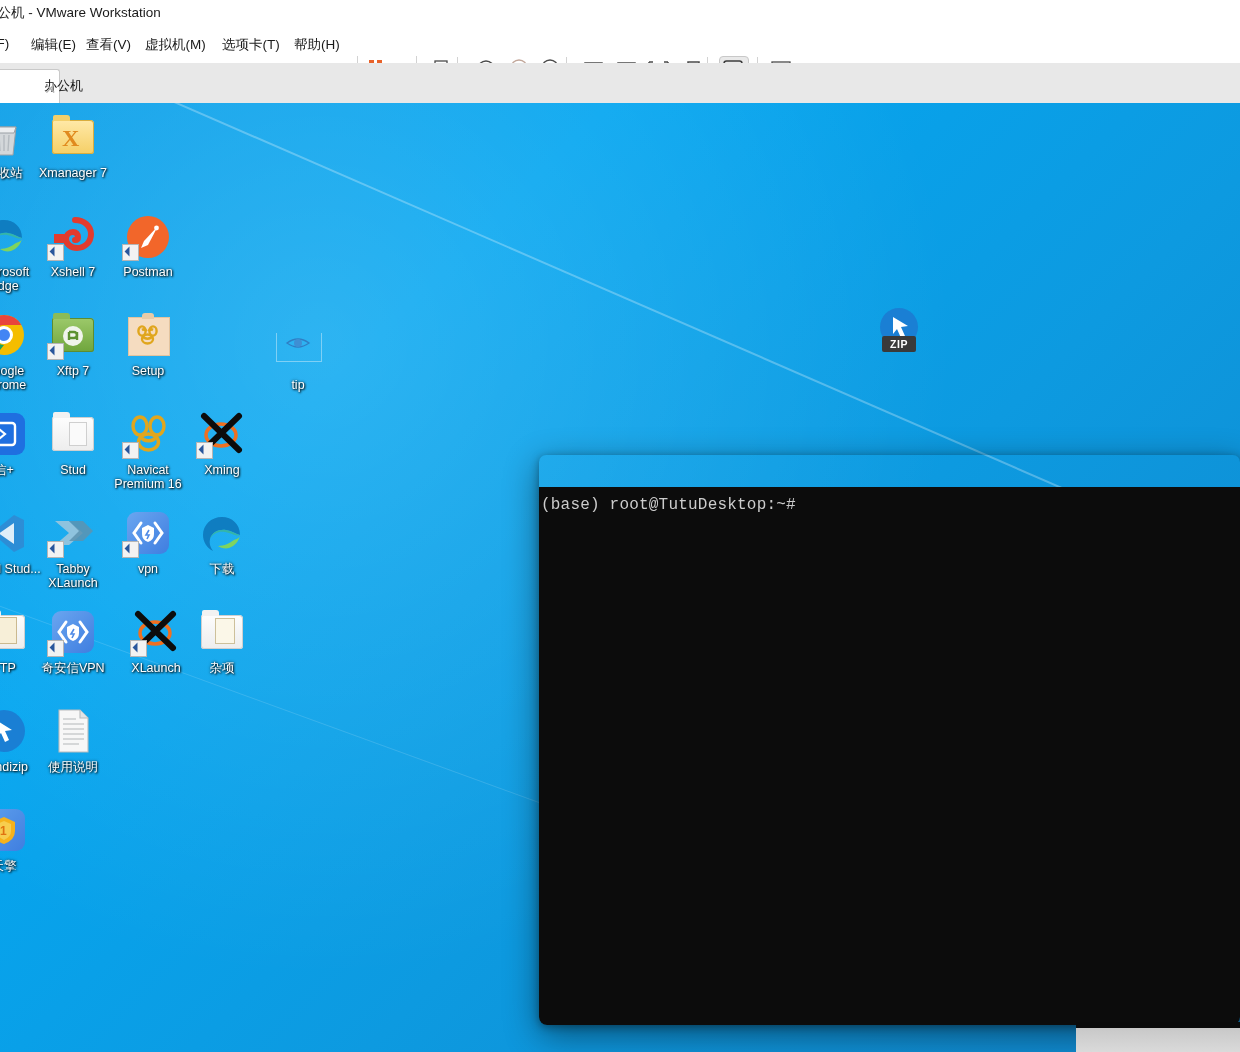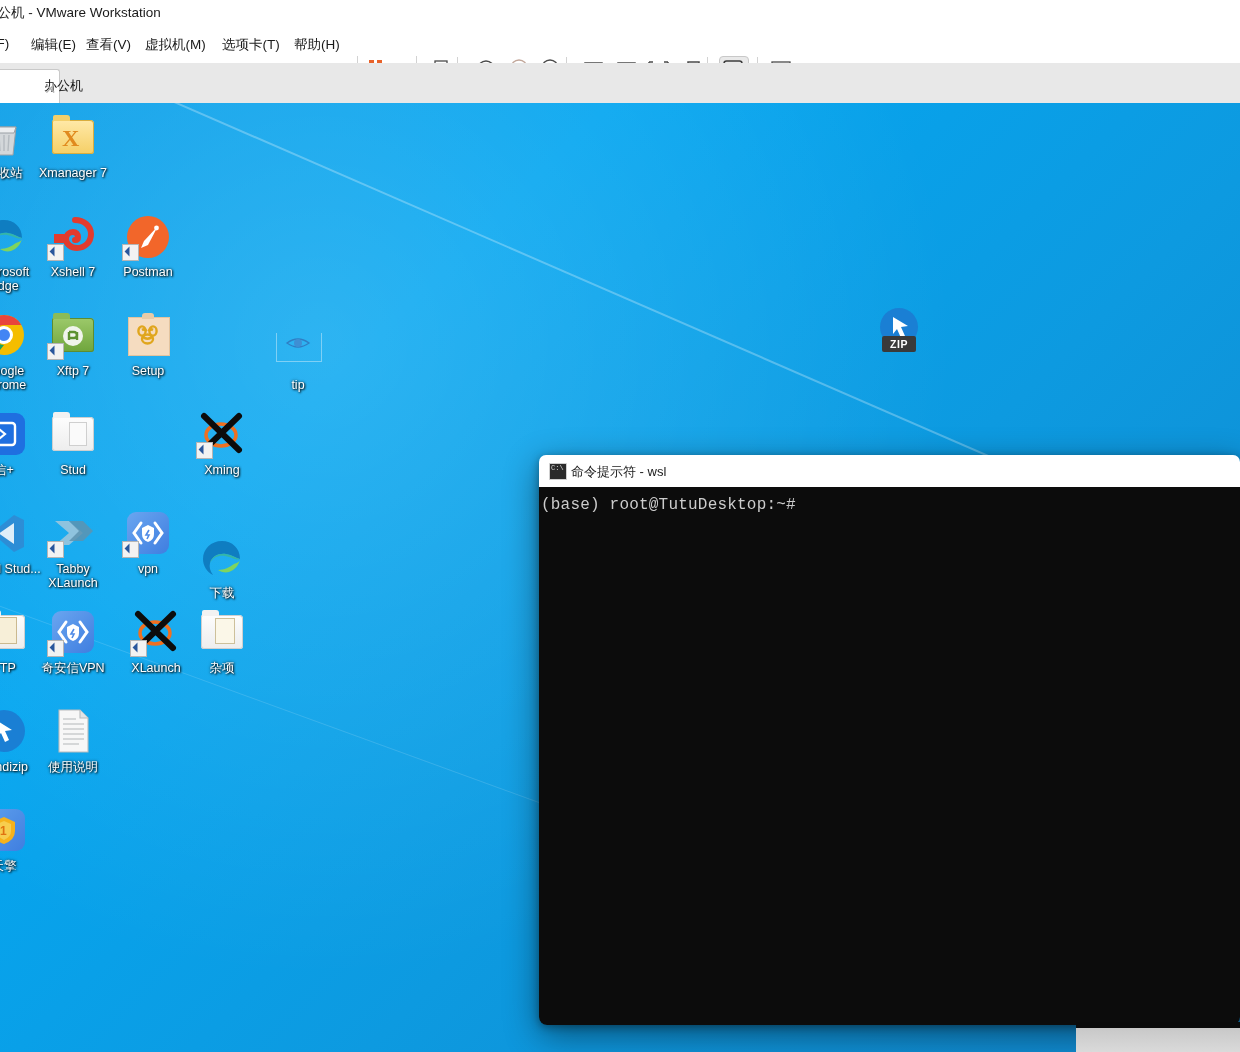--- a/index.html
+++ b/index.html
@@ -366,20 +366,32 @@
   </div>
 
   <div class="dicon" style="left:35px;top:307px">
     <div class="glyph">
       <div class="folder white"></div>
       <div style="position:absolute;left:20px;top:12px;width:16px;height:22px;background:#fafafa;border:1px solid #cfcfcf"></div>
     </div>
     <div class="dlabel">Stud</div>
   </div>
 
+  <div class="dicon" style="left:110px;top:307px">
+    <div class="glyph">
+      <svg width="48" height="48" viewBox="0 0 48 48">
+        <ellipse cx="16" cy="16" rx="7" ry="9" fill="none" stroke="#e0a61d" stroke-width="3.4"></ellipse>
+        <ellipse cx="33" cy="16" rx="7" ry="9" fill="none" stroke="#e0a61d" stroke-width="3.4"></ellipse>
+        <path d="M16 26 a10 10 0 0 0 17 0" fill="none" stroke="#e0a61d" stroke-width="3.4"></path>
+        <ellipse cx="24.5" cy="32" rx="10" ry="8" fill="none" stroke="#e0a61d" stroke-width="3.4"></ellipse>
+      </svg>
+      <div class="shortcut-arrow"></div>
+    </div>
+    <div class="dlabel">Navicat Premium 16</div>
+  </div>
 
   <div class="dicon" style="left:184px;top:307px">
     <div class="glyph">
       <svg width="48" height="48" viewBox="0 0 48 48">
         <ellipse cx="23" cy="25" rx="15" ry="11" fill="none" stroke="#f07020" stroke-width="3.5"></ellipse>
         <path d="M6 6 L41 40 M41 6 L6 40" stroke="#0c0c0c" stroke-width="6" stroke-linecap="round"></path>
       </svg>
       <div class="shortcut-arrow"></div>
     </div>
     <div class="dlabel">Xming</div>
@@ -413,21 +425,21 @@
         <path d="M9 4 L2 14 L9 24" fill="none" stroke="#fff" stroke-width="3" stroke-linecap="round"></path>
         <path d="M23 4 L30 14 L23 24" fill="none" stroke="#fff" stroke-width="3" stroke-linecap="round"></path>
         <path d="M16 6 L22 9 L22 15 Q22 21 16 23 Q10 21 10 15 L10 9 Z" fill="#fff"></path>
         <path d="M17 11 L14 16 L17 16 L15 20" fill="none" stroke="#4f8ae6" stroke-width="1.6"></path>
       </svg>
       <div class="shortcut-arrow"></div>
     </div>
     <div class="dlabel">vpn</div>
   </div>
 
-  <div class="dicon" style="left:184px;top:430px">
+  <div class="dicon" style="left:184px;top:406px">
     <div class="glyph">
       <svg width="48" height="48" viewBox="0 0 48 48">
         <path d="M42 26c0-11-8-18-18-18C13 8 5 16 5 26c0 7 4 13 10 16-3-4-4-8-3-12 2-7 9-10 16-9 6 1 10 4 14 5z" fill="#0f7dc1"></path>
         <path d="M42 26c-4-1-8-4-14-5-7-1-14 2-16 9 3-6 9-8 15-7 7 1 11 5 15 3z" fill="#35b5a8"></path>
         <path d="M36 31c4-1 6-3 6-5-1 6-5 11-11 13-4 1-8 0-11-2 6 0 12-3 16-6z" fill="#7fd45f"></path>
       </svg>
     </div>
     <div class="dlabel">下载</div>
   </div>
 
@@ -517,24 +529,20 @@
       <div class="circle" style="left:4px;top:0;width:38px;height:38px;background:#1a7fd4"></div>
       <svg style="position:absolute;left:13px;top:7px" width="22" height="24" viewBox="0 0 22 24">
         <path d="M4 2 L19 11 L12 12 L16 21 L12 23 L8 14 L4 19 Z" fill="#fff"></path>
       </svg>
       <div style="position:absolute;left:6px;top:28px;width:34px;height:16px;background:#3a3a3a;border-radius:2px;
                   color:#fff;font-size:10.5px;line-height:16px;font-weight:bold;letter-spacing:.5px">ZIP</div>
     </div>
   </div>
 
   <div id="cmd-window">
-    <div id="cmd-titlebar">
-      <div id="cmd-tb-icon"></div>
-      <div id="cmd-title-text">命令提示符 - wsl</div>
-    </div>
     <div id="cmd-body">
       <div id="cmd-line">(base) root@TutuDesktop:~#</div>
     </div>
 
   </div>
 
   <div id="popup-topstrip"></div>
   <div id="login-popup">
     <div id="login-popup-icon">
       <svg width="22" height="20" viewBox="0 0 22 20">

